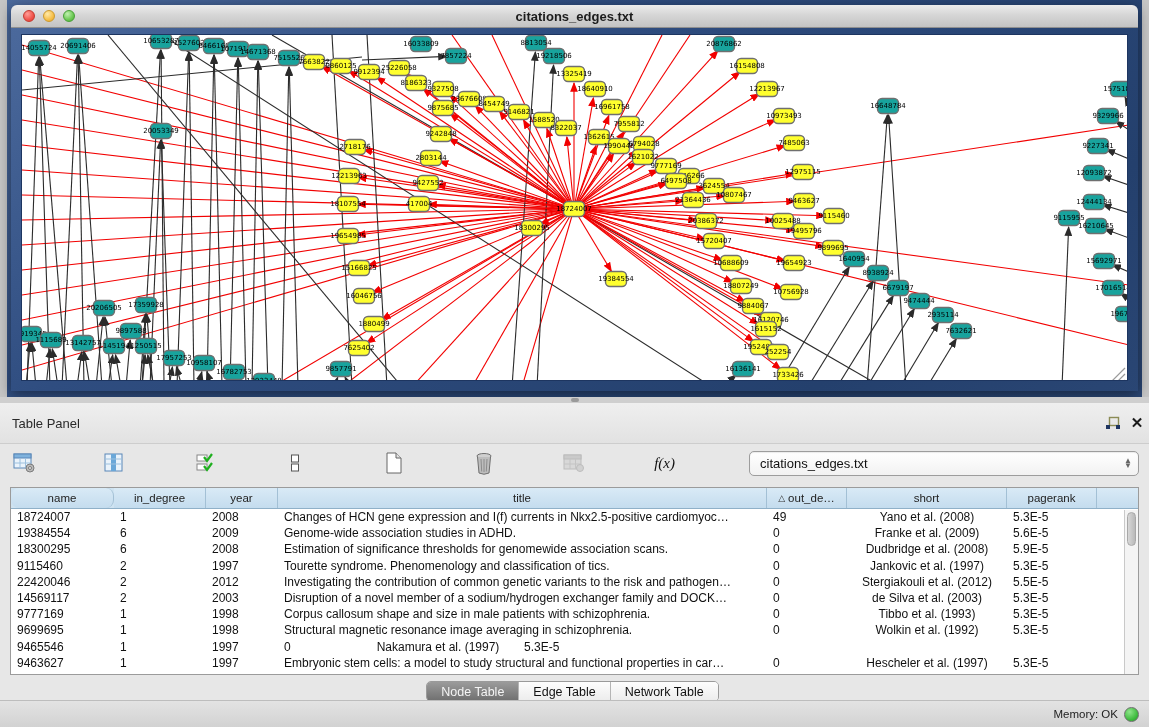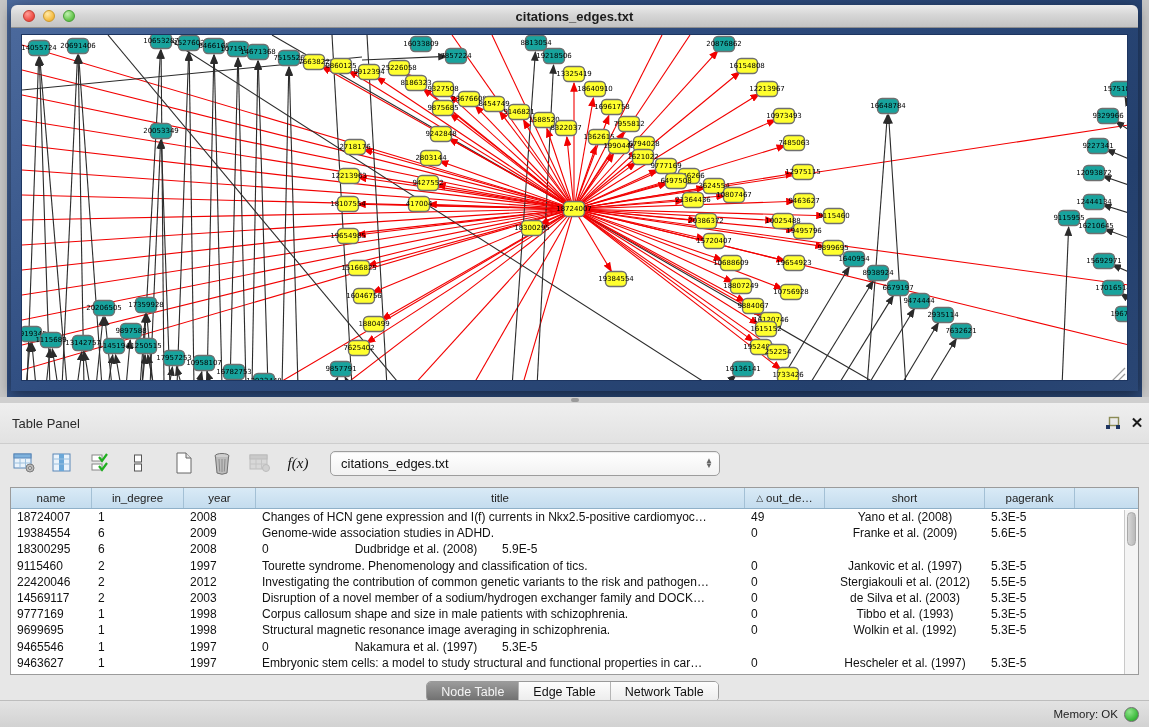--- a/index.html
+++ b/index.html
@@ -31,38 +31,38 @@
 
   
   .table-panel { position:absolute; left:0; right:0; top:403px; bottom:0; background:#e7e7e7; }
   .panel-header { position:absolute; left:0; right:0; top:0; height:41px; background:linear-gradient(#efefef,#e2e2e2);
     border-bottom:1px solid #cdcdcd; display:flex; align-items:center; }
   .panel-title { font-size:13px; color:#2a2a2a; padding-left:12px; }
   .panel-header .spacer { flex:1; }
   .hdr-btn { width:24px; height:22px; display:flex; align-items:center; justify-content:center; cursor:default; }
   .close-x { font-size:15px; font-weight:bold; color:#1a1a1a; }
 
-  .toolbar { position:absolute; left:10px; right:10px; top:38px; height:44px; display:flex; align-items:center; gap:10px; }
+  .toolbar { position:absolute; left:10px; right:10px; top:38px; height:44px; display:flex; align-items:center; gap:10px;justify-content:space-between; }
   .tool-btn { height:30px; min-width:28px; display:flex; align-items:center; justify-content:center; }
   .fx-label { font-size:15px; color:#111; font-family:"Liberation Serif",serif; font-style:italic; }
   .combo { margin-left:8px; width:390px; height:25px; background:linear-gradient(#ffffff,#f2f2f2);
     border:1px solid #9d9d9d; border-radius:5px; display:flex; align-items:center; padding:0 6px 0 10px;
     box-shadow:inset 0 1px 1px rgba(0,0,0,.08); }
   .combo-text { flex:1; font-size:13px; color:#111; }
   .combo-arrows { display:flex; flex-direction:column; align-items:center; line-height:5px; color:#666; font-size:8px; }
 
   .tablebox { position:absolute; left:10px; right:10px; top:84px; height:188px; background:#fff;
     border:1px solid #9b9b9b; overflow:hidden; }
   .thead { display:flex; height:21px; background:#cfe3f1; border-bottom:1px solid #8fb0c8; }
   .th { font-size:11.5px; color:#222; display:flex; align-items:center; justify-content:center;
     border-right:1px solid #a3c0d5; background:linear-gradient(#d9eaf6,#c4dcee); white-space:nowrap; overflow:hidden; }
   .th .sort { font-size:9px; margin-right:3px; color:#333; }
   .trow { display:flex; height:16.2px; align-items:center; }
   .td { font-size:12px; color:#111; padding:0 6px; white-space:nowrap; overflow:hidden; }
-  .c0{width:81px;} .c1{width:92px;} .c2{width:72px;} .c3{width:489px;} .c4{width:80px;} .c5{width:160px; text-align:center;} .c6{width:90px;} .cf{flex:1;}
+  .c0{width:103px;border-radius:8px;} .c1{width:92px;} .c2{width:72px;} .c3{width:489px;} .c4{width:80px;} .c5{width:160px; text-align:center;} .c6{width:90px;} .cf{flex:1;}
   .vscroll { position:absolute; top:22px; right:0; width:14px; bottom:0; background:#f4f4f4; border-left:1px solid #c9c9c9; }
   .vthumb { position:absolute; top:2px; left:2px; width:9px; height:34px; background:linear-gradient(90deg,#d7d7d7,#b9b9b9);
     border:1px solid #a8a8a8; border-radius:5px; }
 
   .tabs-row { position:absolute; left:0; right:4px; top:278px; height:22px; display:flex; justify-content:center; }
   .seg { display:flex; border:1px solid #9a9a9a; border-radius:5px; overflow:hidden; height:21px;
     box-shadow:0 1px 1px rgba(255,255,255,.7); }
   .seg-btn { font-size:12.5px; padding:0 14px; display:flex; align-items:center; background:linear-gradient(#fdfdfd,#ececec);
     color:#111; border-right:1px solid #b5b5b5; }
   .seg-btn:last-child { border-right:none; }
@@ -821,20 +821,21 @@
             <div class="td c2">2009</div>
             <div class="td c3">Genome-wide association studies in ADHD.</div>
             <div class="td c4">0</div>
             <div class="td c5">Franke et al. (2009)</div>
             <div class="td c6">5.6E-5</div>
           </div>
           <div class="trow">
             <div class="td c0">18300295</div>
             <div class="td c1">6</div>
             <div class="td c2">2008</div>
+            <div class="td c3">Estimation of significance thresholds for genomewide association scans.</div>
             <div class="td c4">0</div>
             <div class="td c5">Dudbridge et al. (2008)</div>
             <div class="td c6">5.9E-5</div>
           </div>
           <div class="trow">
             <div class="td c0">9115460</div>
             <div class="td c1">2</div>
             <div class="td c2">1997</div>
             <div class="td c3">Tourette syndrome. Phenomenology and classification of tics.</div>
             <div class="td c4">0</div>

